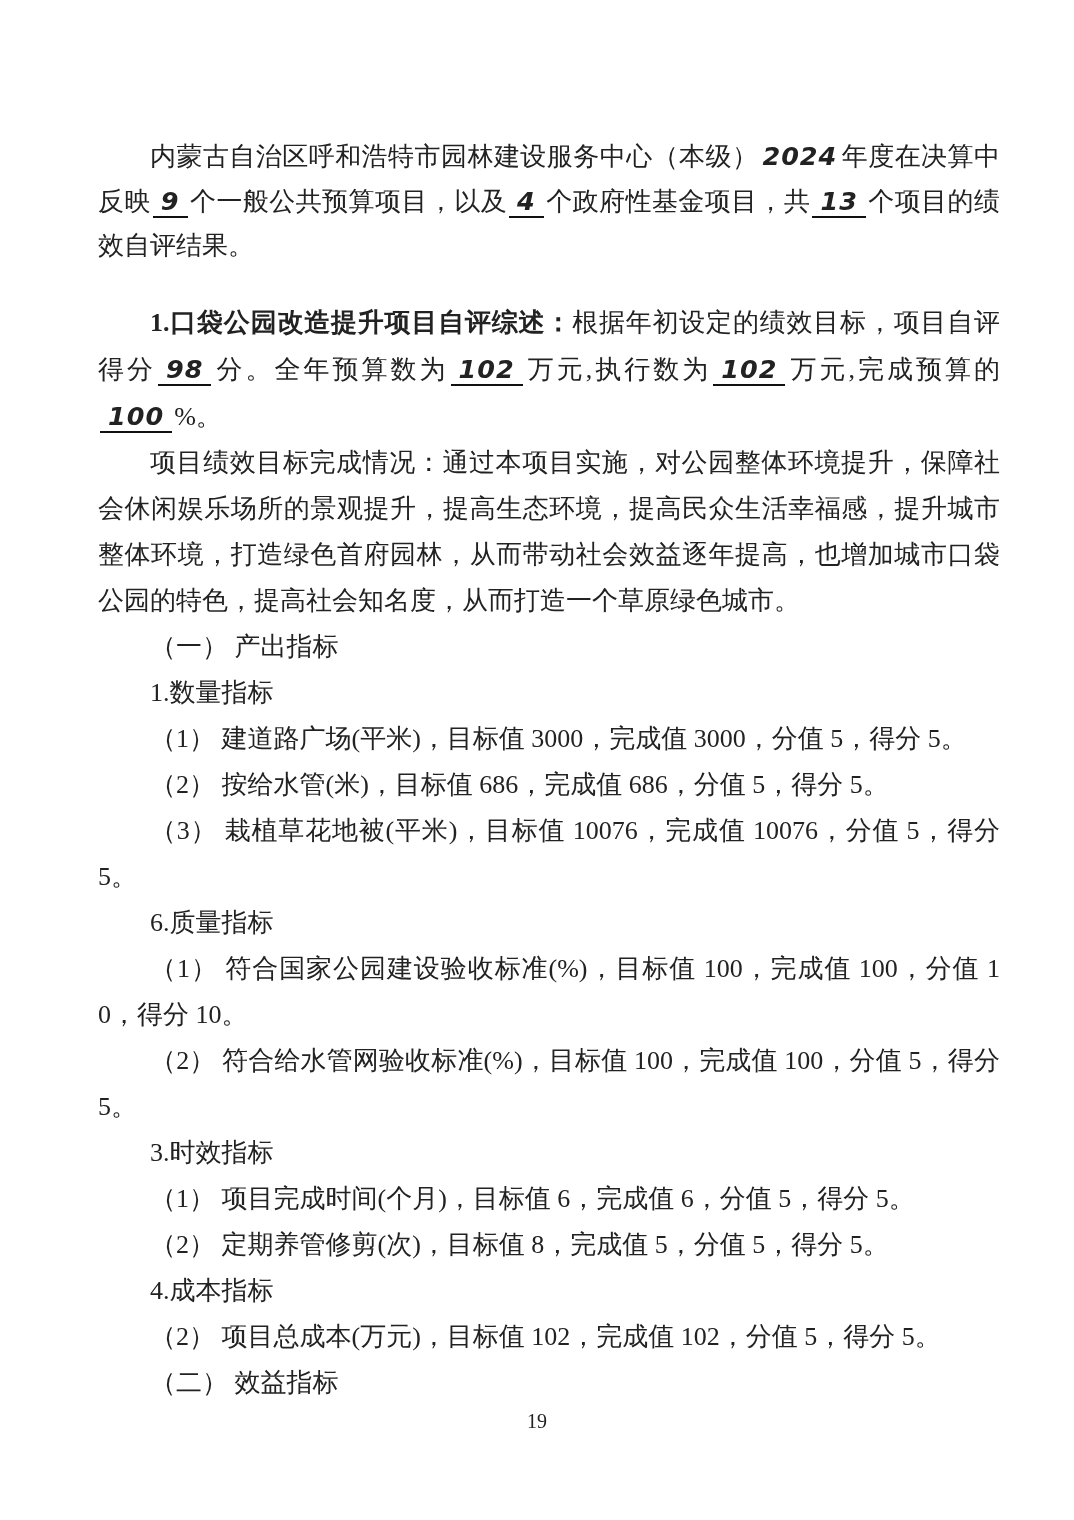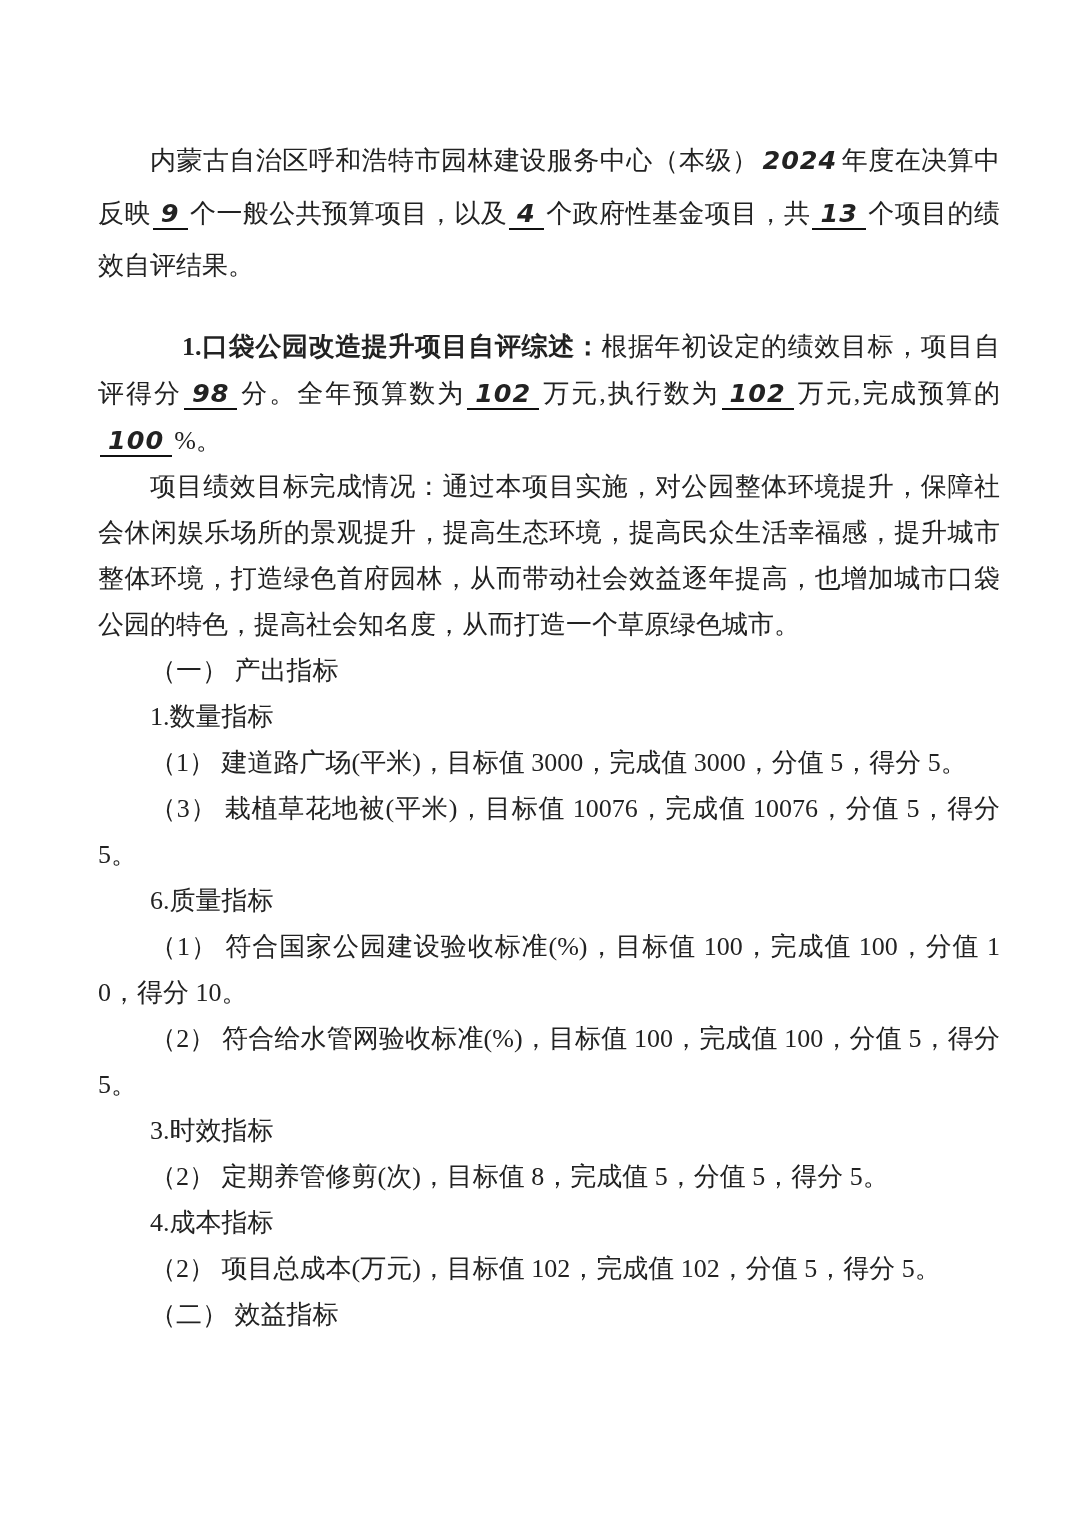--- a/index.html
+++ b/index.html
@@ -19,23 +19,23 @@
     top: 134px;
     width: 902px;
   }
   .doc-body p {
     font-size: 26px;
     line-height: 46px;
     text-align: justify;
     text-indent: 2em;
     word-break: break-all;
   }
-  .doc-body p.p-intro { line-height: 52px; }
+  .doc-body p.p-intro { line-height: 44px; }
   .doc-body p.p-summary { margin-top: 32px; }
-  .seg-bold { font-weight: bold; margin-left: 32px; }
+  .seg-bold { font-weight: bold; }
   .num-script {
     font-family: "DejaVu Sans", sans-serif;
     font-style: italic;
     font-weight: bold;
     font-size: 0.98em;
     letter-spacing: 1px;
     margin: 0 4px;
     white-space: nowrap;
   }
   .num-script.underlined {
@@ -58,23 +58,26 @@
 <body>
 
 <div class="page">
   <div class="doc-body">
       <p class="p-intro"><span>内蒙古自治区呼和浩特市园林建设服务中心（本级）</span><span class="num-script">2024</span><span>年度在决算中反映</span><span class="num-script underlined">9</span><span>个一般公共预算项目，以及</span><span class="num-script underlined">4</span><span>个政府性基金项目，共</span><span class="num-script underlined">13</span><span>个项目的绩效自评结果。</span></p>
       <p class="p-summary"><span class="seg-bold">1.口袋公园改造提升项目自评综述：</span><span>根据年初设定的绩效目标，项目自评得分</span><span class="num-script underlined">98</span><span>分。全年预算数为</span><span class="num-script underlined">102</span><span>万元,执行数为</span><span class="num-script underlined">102</span><span>万元,完成预算的</span><span class="num-script underlined">100</span><span>%。</span></p>
       <p><span>项目绩效目标完成情况：通过本项目实施，对公园整体环境提升，保障社会休闲娱乐场所的景观提升，提高生态环境，提高民众生活幸福感，提升城市整体环境，打造绿色首府园林，从而带动社会效益逐年提高，也增加城市口袋公园的特色，提高社会知名度，从而打造一个草原绿色城市。</span></p>
       <p><span>（一） 产出指标</span></p>
       <p><span>1.数量指标</span></p>
       <p><span>（1） 建道路广场(平米)，目标值 3000，完成值 3000，分值 5，得分 5。</span></p>
+      <p><span>（2） 按给水管(米)，目标值 686，完成值 686，分值 5，得分 5。</span></p>
       <p><span>（3） 栽植草花地被(平米)，目标值 10076，完成值 10076，分值 5，得分 5。</span></p>
       <p><span>6.质量指标</span></p>
       <p><span>（1） 符合国家公园建设验收标准(%)，目标值 100，完成值 100，分值 10，得分 10。</span></p>
       <p><span>（2） 符合给水管网验收标准(%)，目标值 100，完成值 100，分值 5，得分 5。</span></p>
       <p><span>3.时效指标</span></p>
+      <p><span>（1） 项目完成时间(个月)，目标值 6，完成值 6，分值 5，得分 5。</span></p>
       <p><span>（2） 定期养管修剪(次)，目标值 8，完成值 5，分值 5，得分 5。</span></p>
       <p><span>4.成本指标</span></p>
       <p><span>（2） 项目总成本(万元)，目标值 102，完成值 102，分值 5，得分 5。</span></p>
       <p><span>（二） 效益指标</span></p>
     </div>
+  <div class="page-number">19</div>
 </div>
 
 </body></html>

